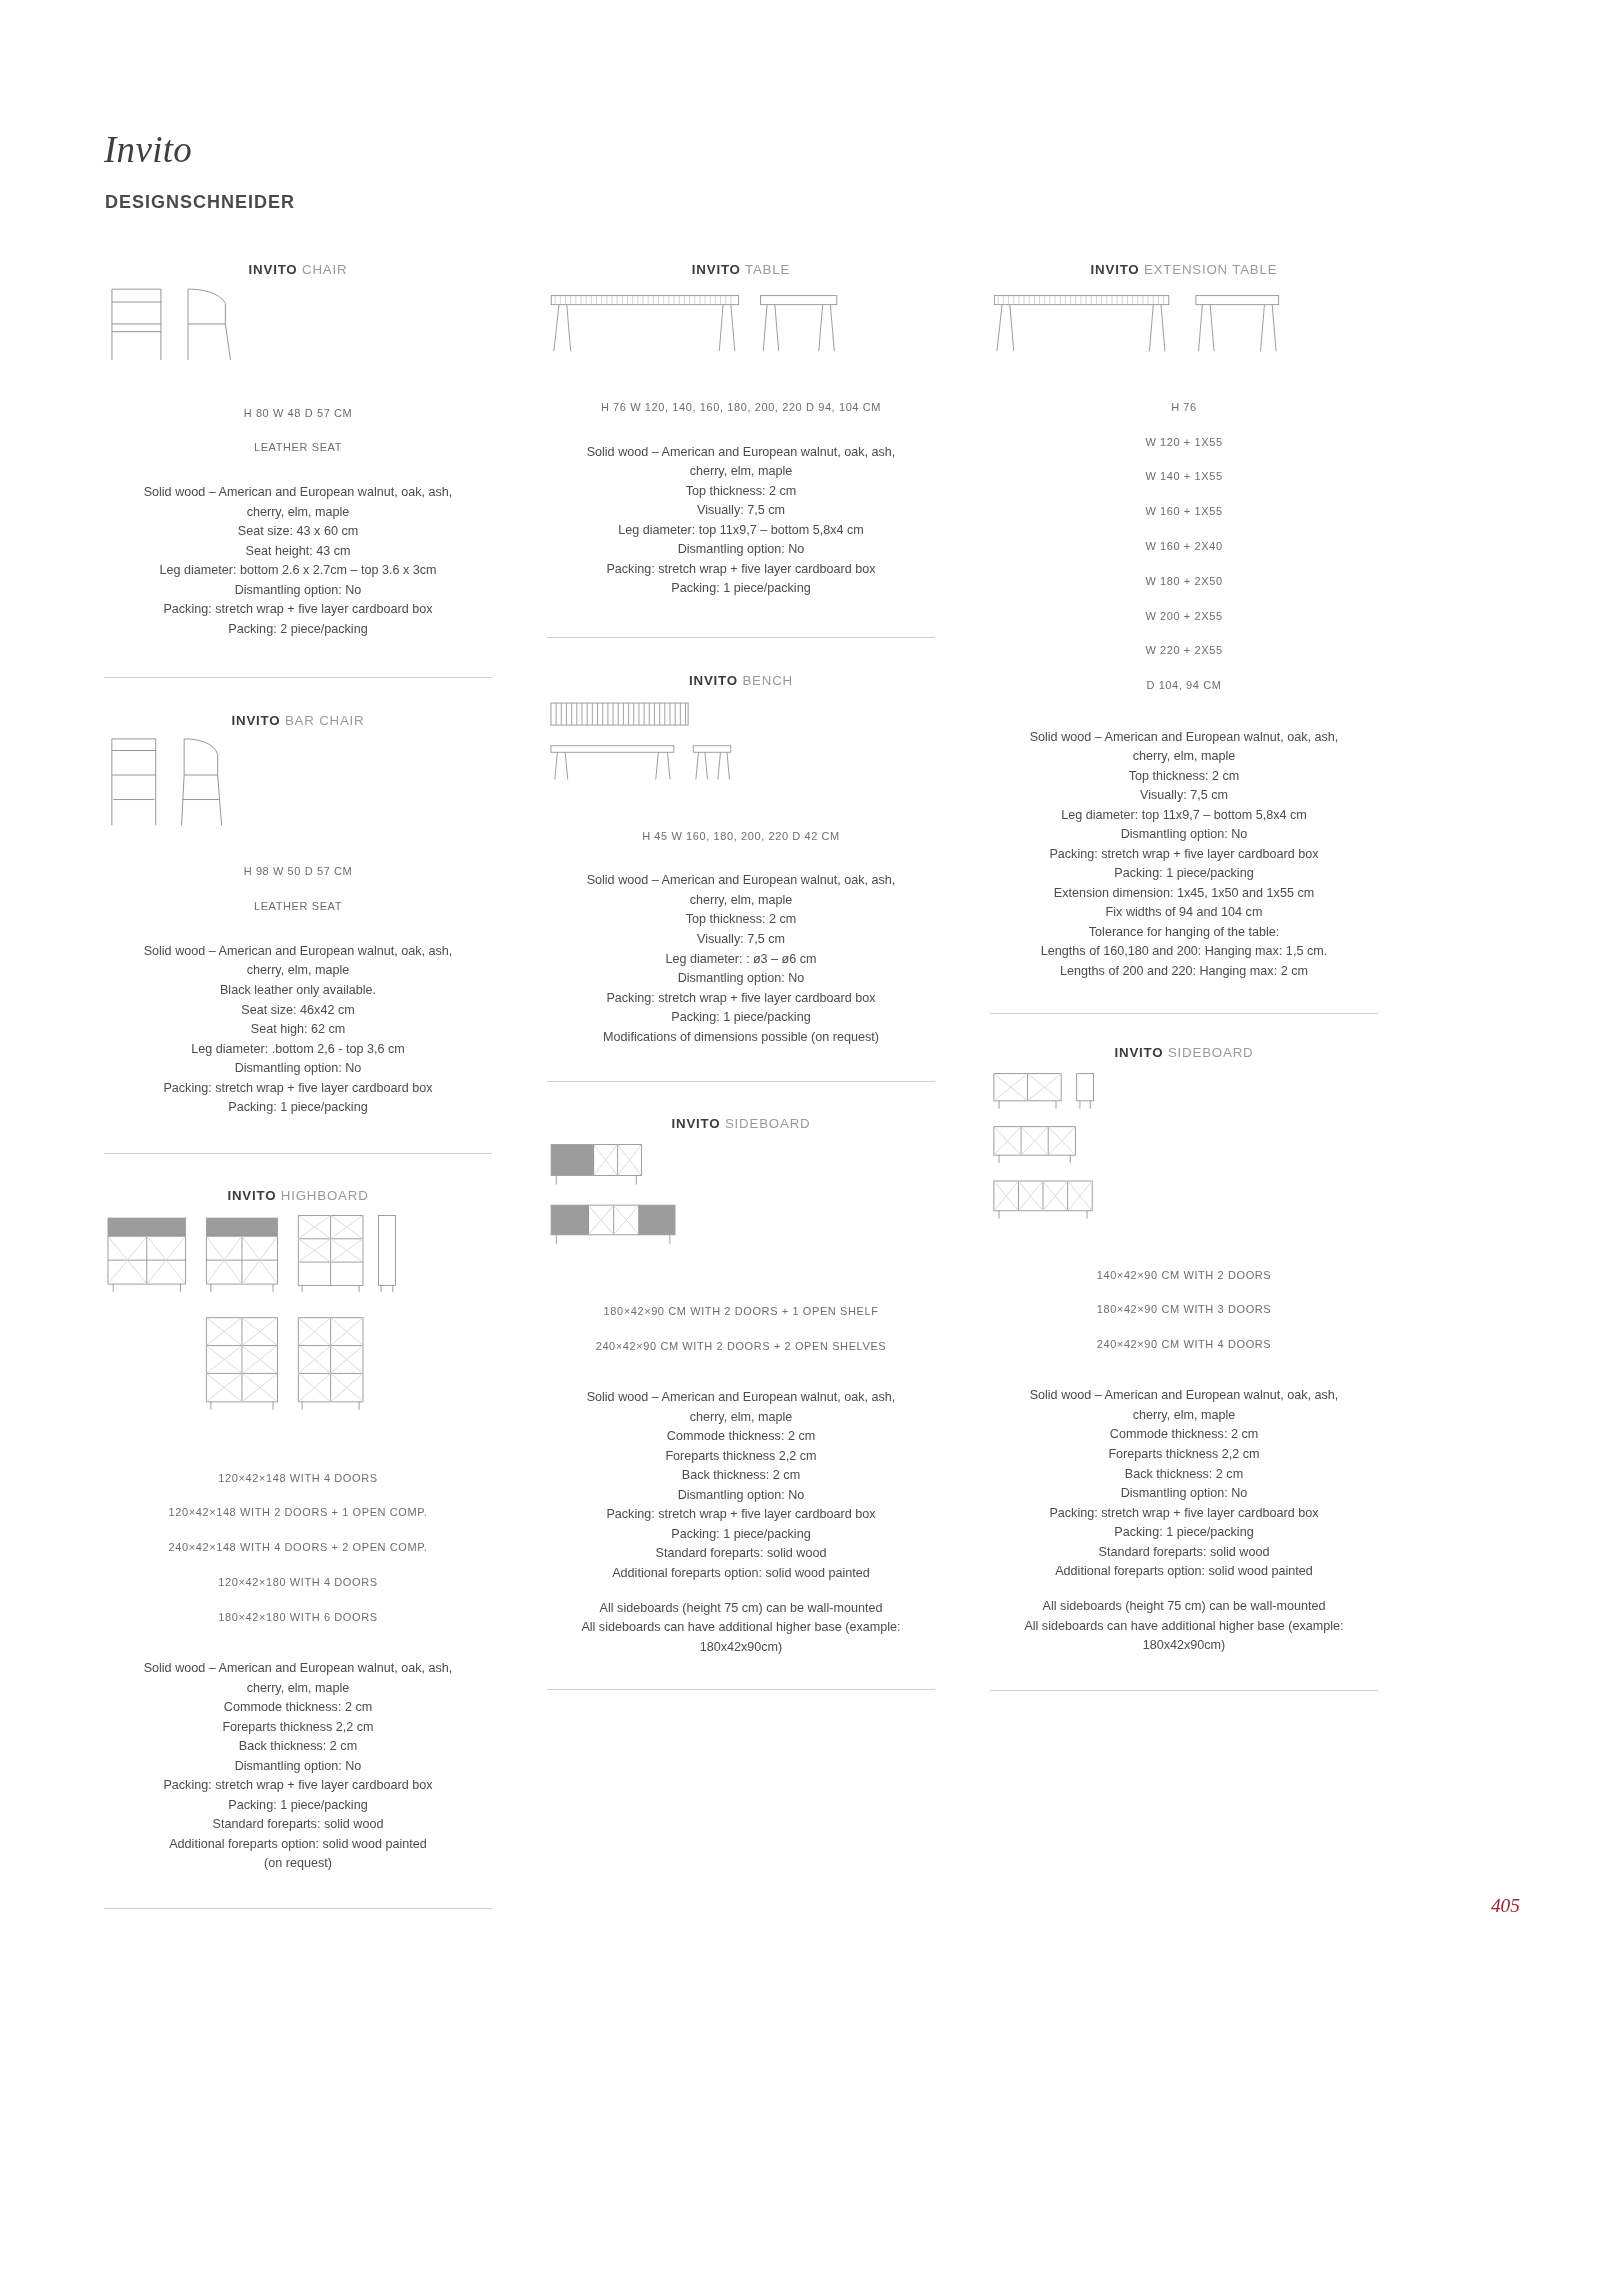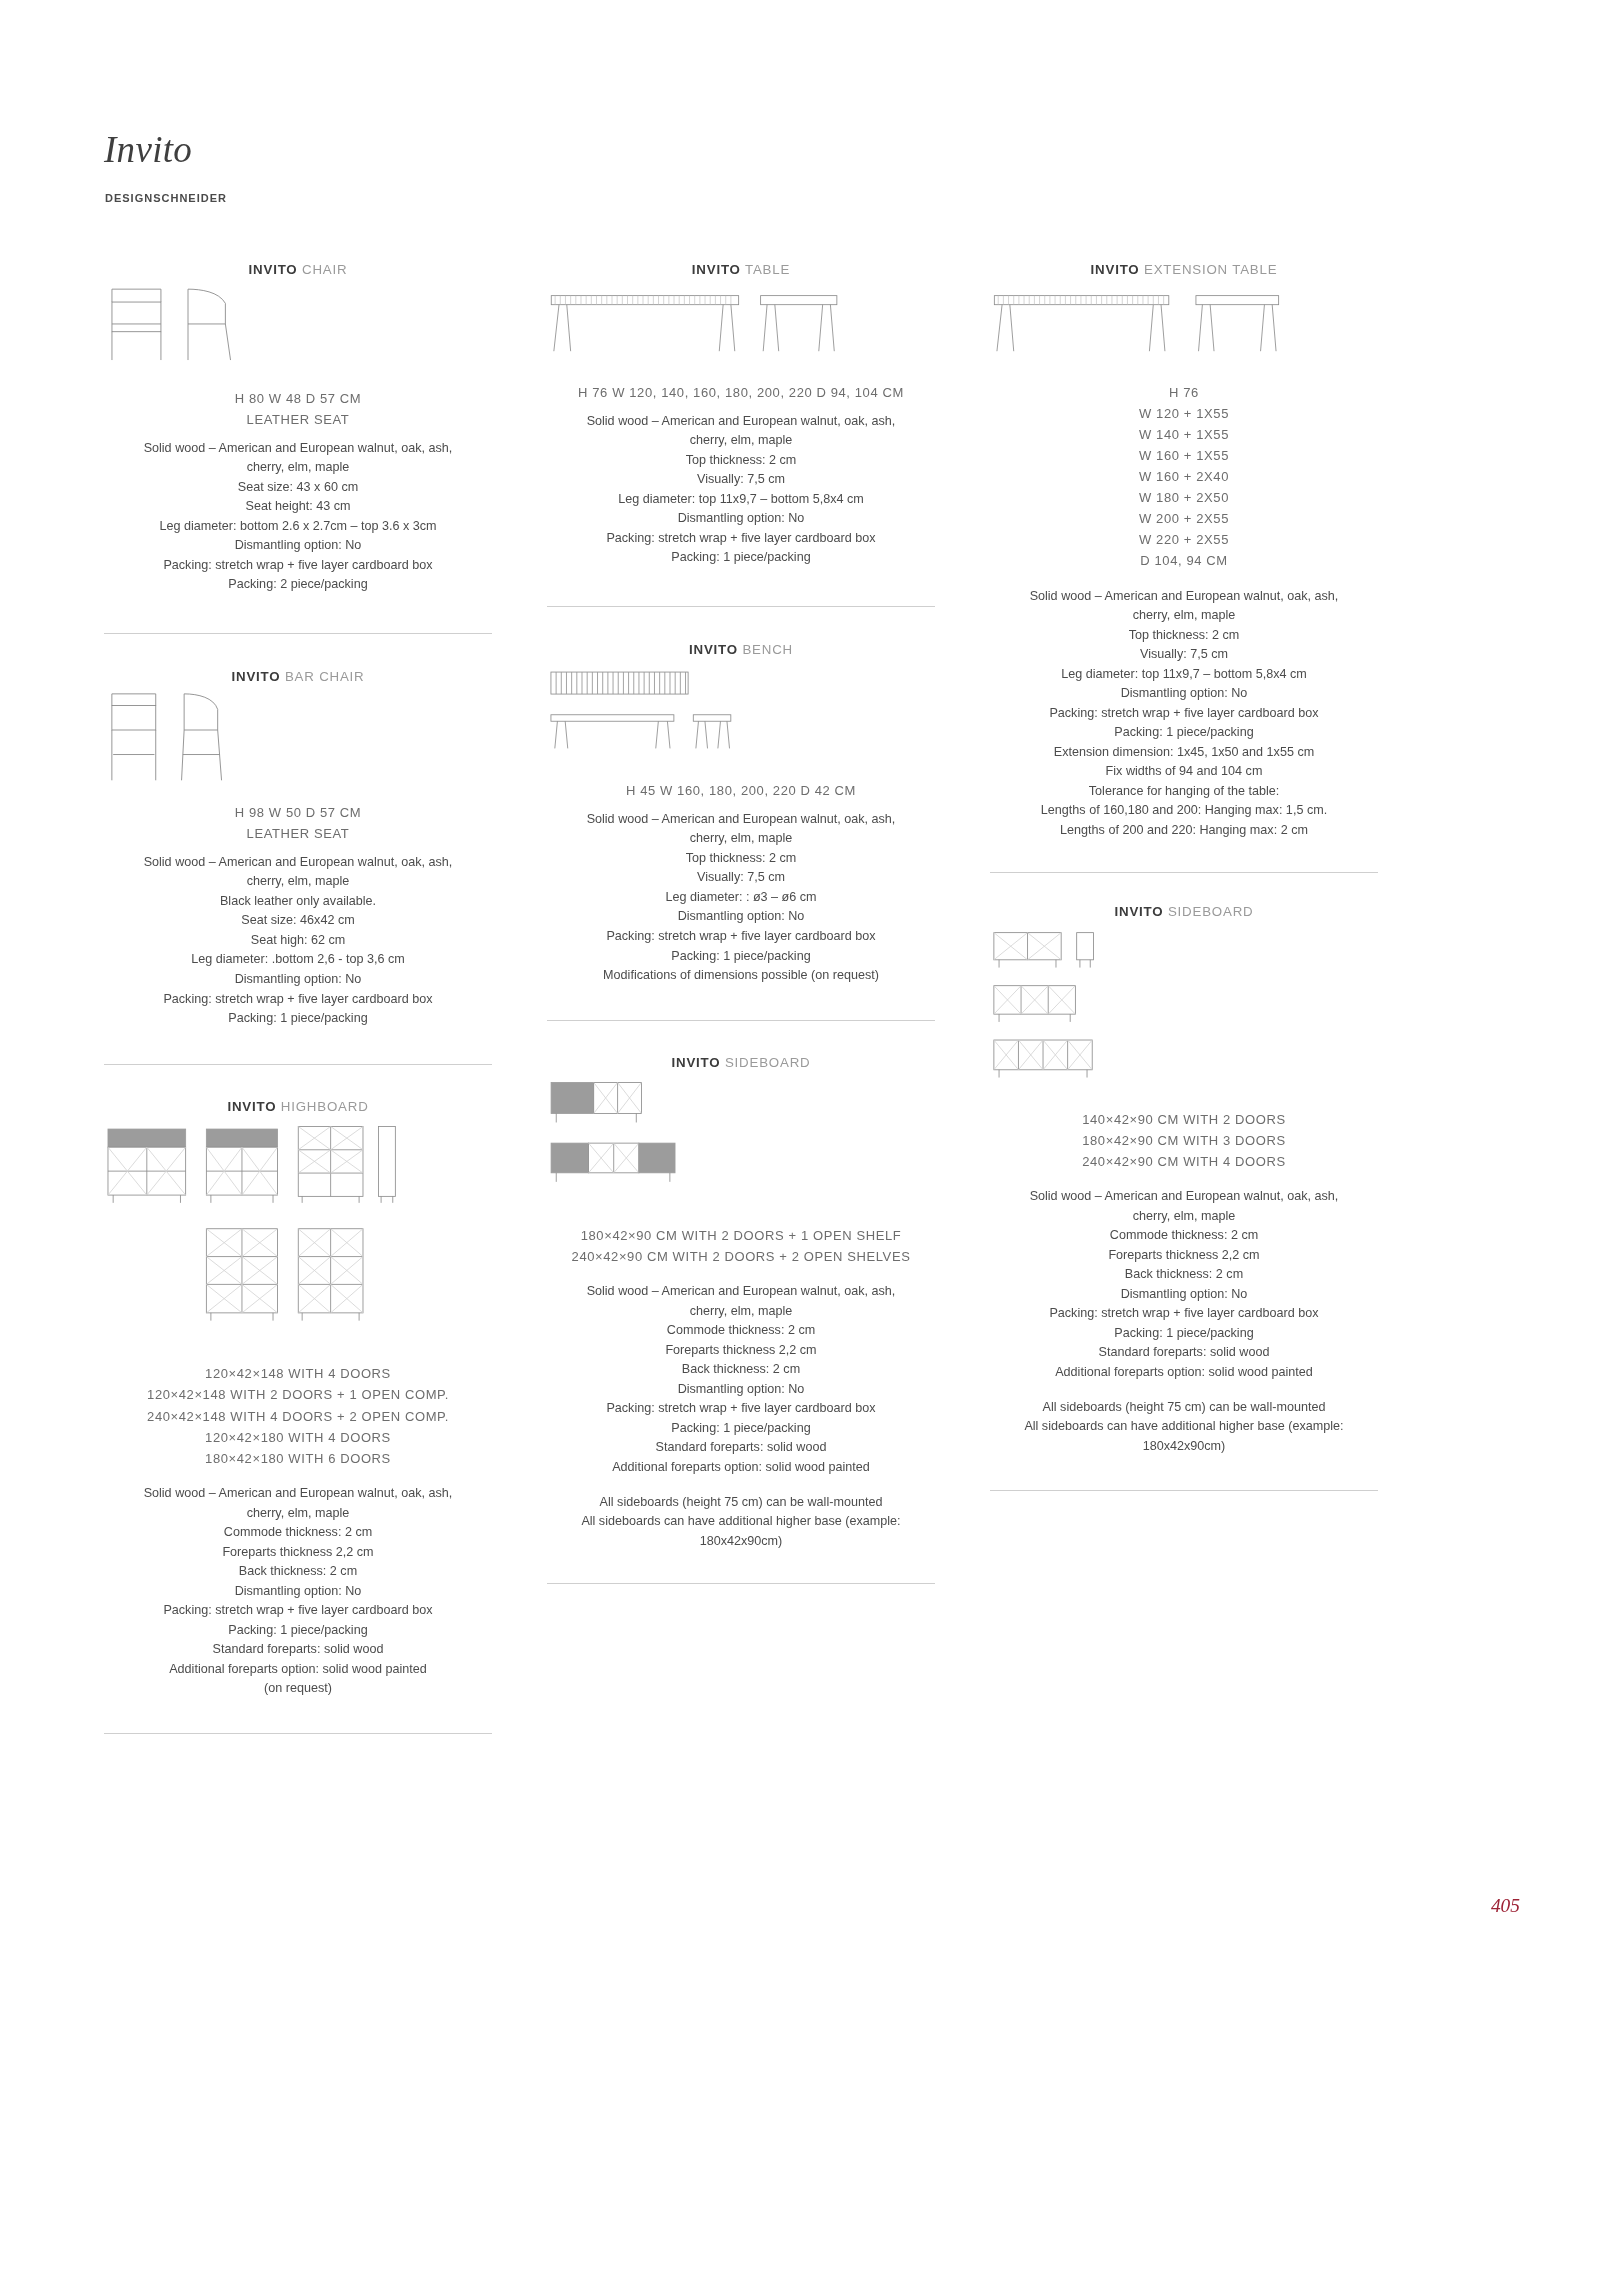--- a/index.html
+++ b/index.html
@@ -30,21 +30,21 @@
     font-family: "Liberation Serif", serif;
     font-style: italic;
     font-size: 37px;
     color: #3f3f3f;
     letter-spacing: 0.3px;
   }
   .brand-sub {
     position: absolute;
     left: 105px;
     top: 192px;
-    font-size: 11px;
+    font-size: 18px;
     font-weight: bold;
     letter-spacing: 1px;
     color: #4a4a4a;
   }
   
   .col { position: absolute; width: 388px; text-align: center; }
   .col-1 { left: 104px; }
   .col-2 { left: 547px; }
   .col-3 { left: 990px; }
 
@@ -57,25 +57,25 @@
   }
   .sec-head .b {
     font-weight: bold;
     color: #3c3c3c;
   }
   .sec-head .l {
     color: #9a9a9a;
     font-weight: normal;
   }
   .dims {
-    font-size: 13px;
+    font-size: 11px;
     letter-spacing: 0.6px;
     color: #6d6d6d;
     line-height: 1.62;
-    margin: 0;
+    margin: 17px;
   }
   .body-text {
     font-size: 12.6px;
     line-height: 1.55;
     color: #4c4c4c;
     margin: 0;
   }
   .gap-10 { height: 9px; }
   .gap-18 { height: 15.5px; }
   .rule {

